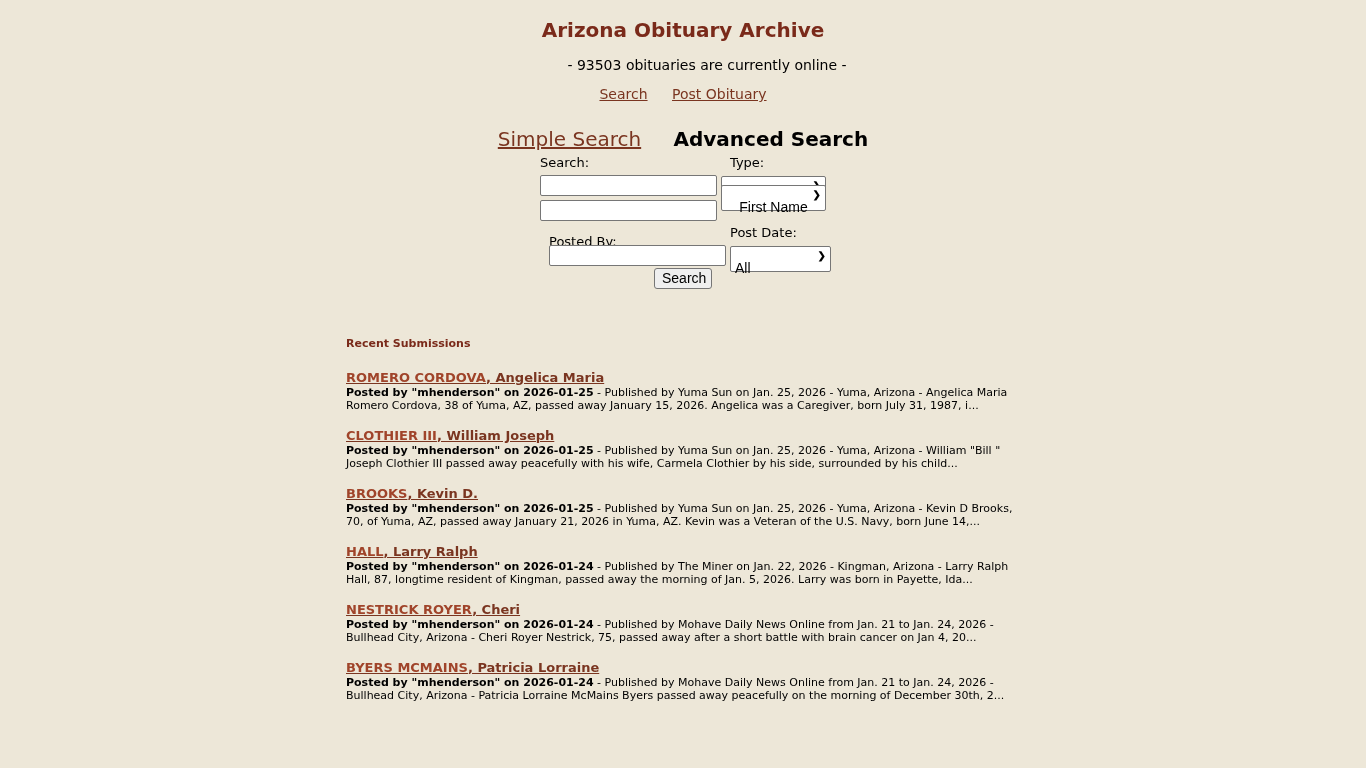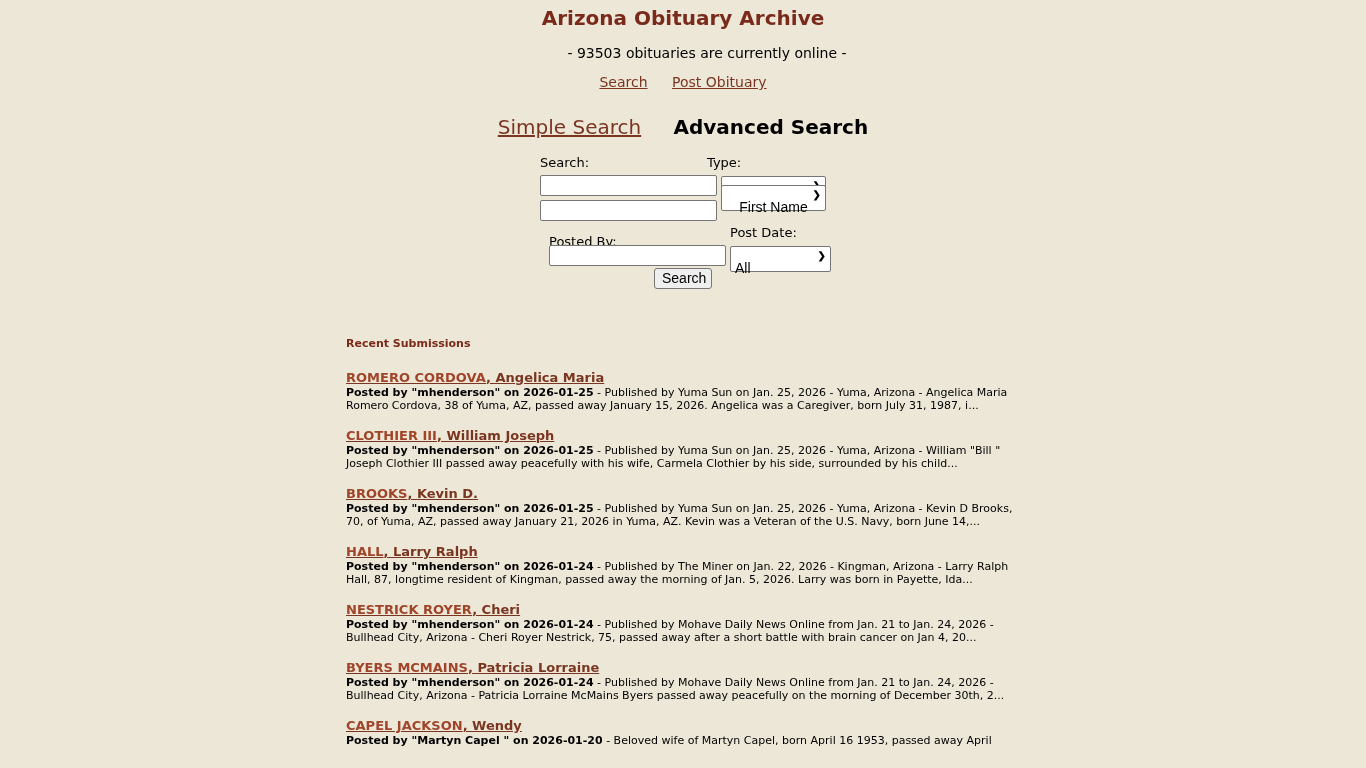--- a/index.html
+++ b/index.html
@@ -15,21 +15,21 @@
       color: #000;
     }
     a { color: #7a3520; text-decoration: underline; cursor: pointer; }
 
     .header { text-align: center; }
     .site-title {
       font-weight: bold;
       font-size: 20px;
       color: #7a2a1a;
       margin: 0;
-      padding-top: 5px;
+      padding-top: 17px;
       height: 26px;
       line-height: 26px;
     }
     .count-line {
       font-size: 14px;
       margin-top: 13px;
       height: 18px;
       line-height: 18px;
       margin-left: 48px;
     }
@@ -147,21 +147,21 @@
     <a>Post Obituary</a>
   </div>
   <div class="search-tabs">
     <a>Simple Search</a>
     <span class="active">Advanced Search</span>
   </div>
 </div>
 
 <form class="form-wrap">
   <span class="lbl" style="left:0;top:1px;">Search:</span>
-  <span class="lbl" style="left:167px;top:1px;">Type:</span>
+  <span class="lbl" style="left:190px;top:1px;">Type:</span>
 
   <input class="txt" type="text" style="left: 0px; top: 21px; width: 177px;" value="">
   <div class="sel" style="left:181px;top:22px;width:105px;">
     <span>Last Name</span>
     <span class="chev">❯</span>
   </div>
 
   <input class="txt" type="text" style="left: 0px; top: 46px; width: 177px;" value="">
   <div class="sel" style="left:181px;top:31px;width:105px;text-align:center;">
     <span>First Name</span>
@@ -207,19 +207,15 @@
     <div class="entry">
       <a class="entry-name"><span class="last">NESTRICK ROYER</span><span class="first">, Cheri</span></a>
       <div class="entry-body"><span class="meta">Posted by "mhenderson" on 2026-01-24</span><span> - Published by Mohave Daily News Online from Jan. 21 to Jan. 24, 2026 - Bullhead City, Arizona - Cheri Royer Nestrick, 75, passed away after a short battle with brain cancer on Jan 4, 20...</span></div>
     </div>
 
     <div class="entry">
       <a class="entry-name"><span class="last">BYERS MCMAINS</span><span class="first">, Patricia Lorraine</span></a>
       <div class="entry-body"><span class="meta">Posted by "mhenderson" on 2026-01-24</span><span> - Published by Mohave Daily News Online from Jan. 21 to Jan. 24, 2026 - Bullhead City, Arizona - Patricia Lorraine McMains Byers passed away peacefully on the morning of December 30th, 2...</span></div>
     </div>
 
-    <div class="entry">
-      <a class="entry-name"><span class="last">CAPEL JACKSON</span><span class="first">, Wendy</span></a>
-      <div class="entry-body"><span class="meta">Posted by "Martyn Capel " on 2026-01-20</span><span> - Beloved wife of Martyn Capel, born April 16 1953, passed away April</span></div>
-    </div>
 
   </div>
 </section>
 
 </body></html>

